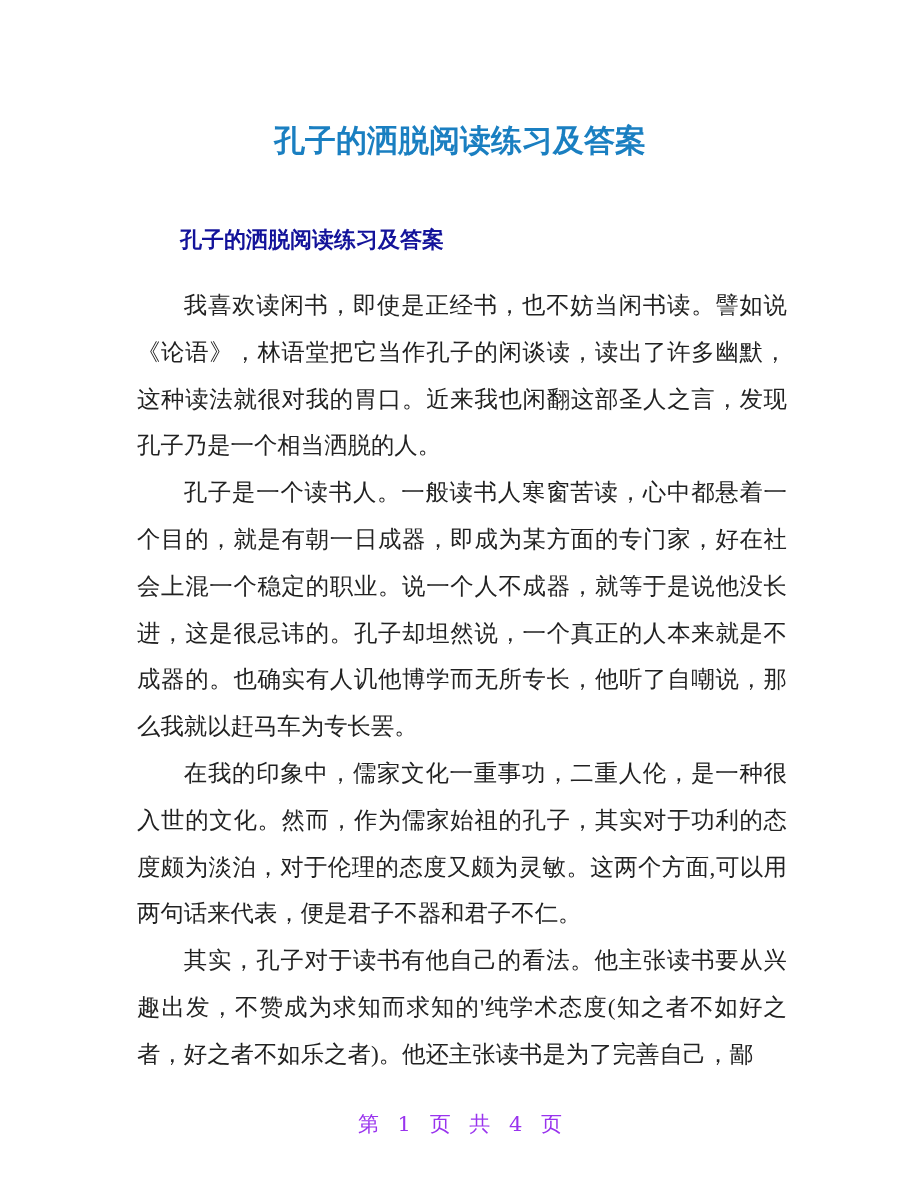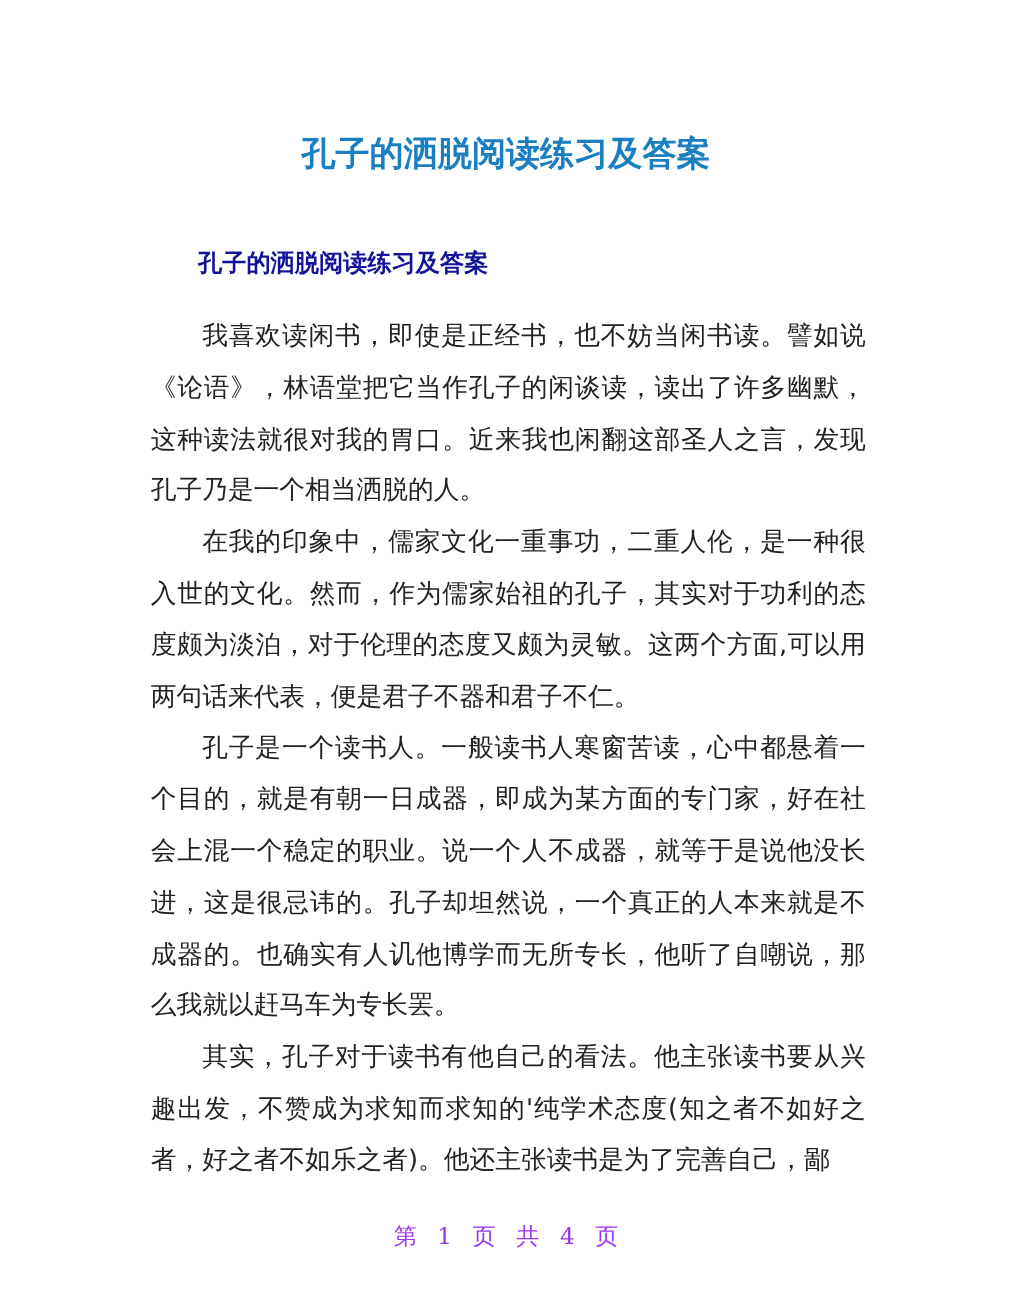--- a/index.html
+++ b/index.html
@@ -52,20 +52,21 @@
     font-family: "DejaVu Sans", "Liberation Sans", sans-serif;
     font-size: 23.4px;
     line-height: 46.8px;
     color: #222222;
     text-align: justify;
     text-justify: inter-character;
   }
   .body-text p {
     margin: 0 0 0 0;
     text-indent: 2em;
+    font-family: Liberation Serif, serif;
   }
   .footer {
     position: absolute;
     top: 1110px;
     left: 0;
     width: 920px;
     text-align: center;
     font-family: "DejaVu Serif", "Liberation Serif", serif;
     font-size: 21px;
     line-height: 28px;
@@ -76,22 +77,22 @@
 </style>
 </head>
 <body>
 
 <div class="page">
   <div class="doc-title">孔子的洒脱阅读练习及答案</div>
   <div class="doc-subtitle">孔子的洒脱阅读练习及答案</div>
 
   <div class="body-text">
     <p>我喜欢读闲书，即使是正经书，也不妨当闲书读。譬如说《论语》，林语堂把它当作孔子的闲谈读，读出了许多幽默，这种读法就很对我的胃口。近来我也闲翻这部圣人之言，发现孔子乃是一个相当洒脱的人。</p>
+    <p>孔子是一个读书人。一般读书人寒窗苦读，心中都悬着一个目的，就是有朝一日成器，即成为某方面的专门家，好在社会上混一个稳定的职业。说一个人不成器，就等于是说他没长进，这是很忌讳的。孔子却坦然说，一个真正的人本来就是不成器的。也确实有人讥他博学而无所专长，他听了自嘲说，那么我就以赶马车为专长罢。</p>
     <p>在我的印象中，儒家文化一重事功，二重人伦，是一种很入世的文化。然而，作为儒家始祖的孔子，其实对于功利的态度颇为淡泊，对于伦理的态度又颇为灵敏。这两个方面,可以用两句话来代表，便是君子不器和君子不仁。</p>
-    <p>孔子是一个读书人。一般读书人寒窗苦读，心中都悬着一个目的，就是有朝一日成器，即成为某方面的专门家，好在社会上混一个稳定的职业。说一个人不成器，就等于是说他没长进，这是很忌讳的。孔子却坦然说，一个真正的人本来就是不成器的。也确实有人讥他博学而无所专长，他听了自嘲说，那么我就以赶马车为专长罢。</p>
     <p>其实，孔子对于读书有他自己的看法。他主张读书要从兴趣出发，不赞成为求知而求知的'纯学术态度(知之者不如好之者，好之者不如乐之者)。他还主张读书是为了完善自己，鄙</p>
   </div>
 
   <div class="footer">
     <span>第</span>
     <span>1</span>
     <span>页</span>
     <span>共</span>
     <span>4</span>
     <span>页</span>

